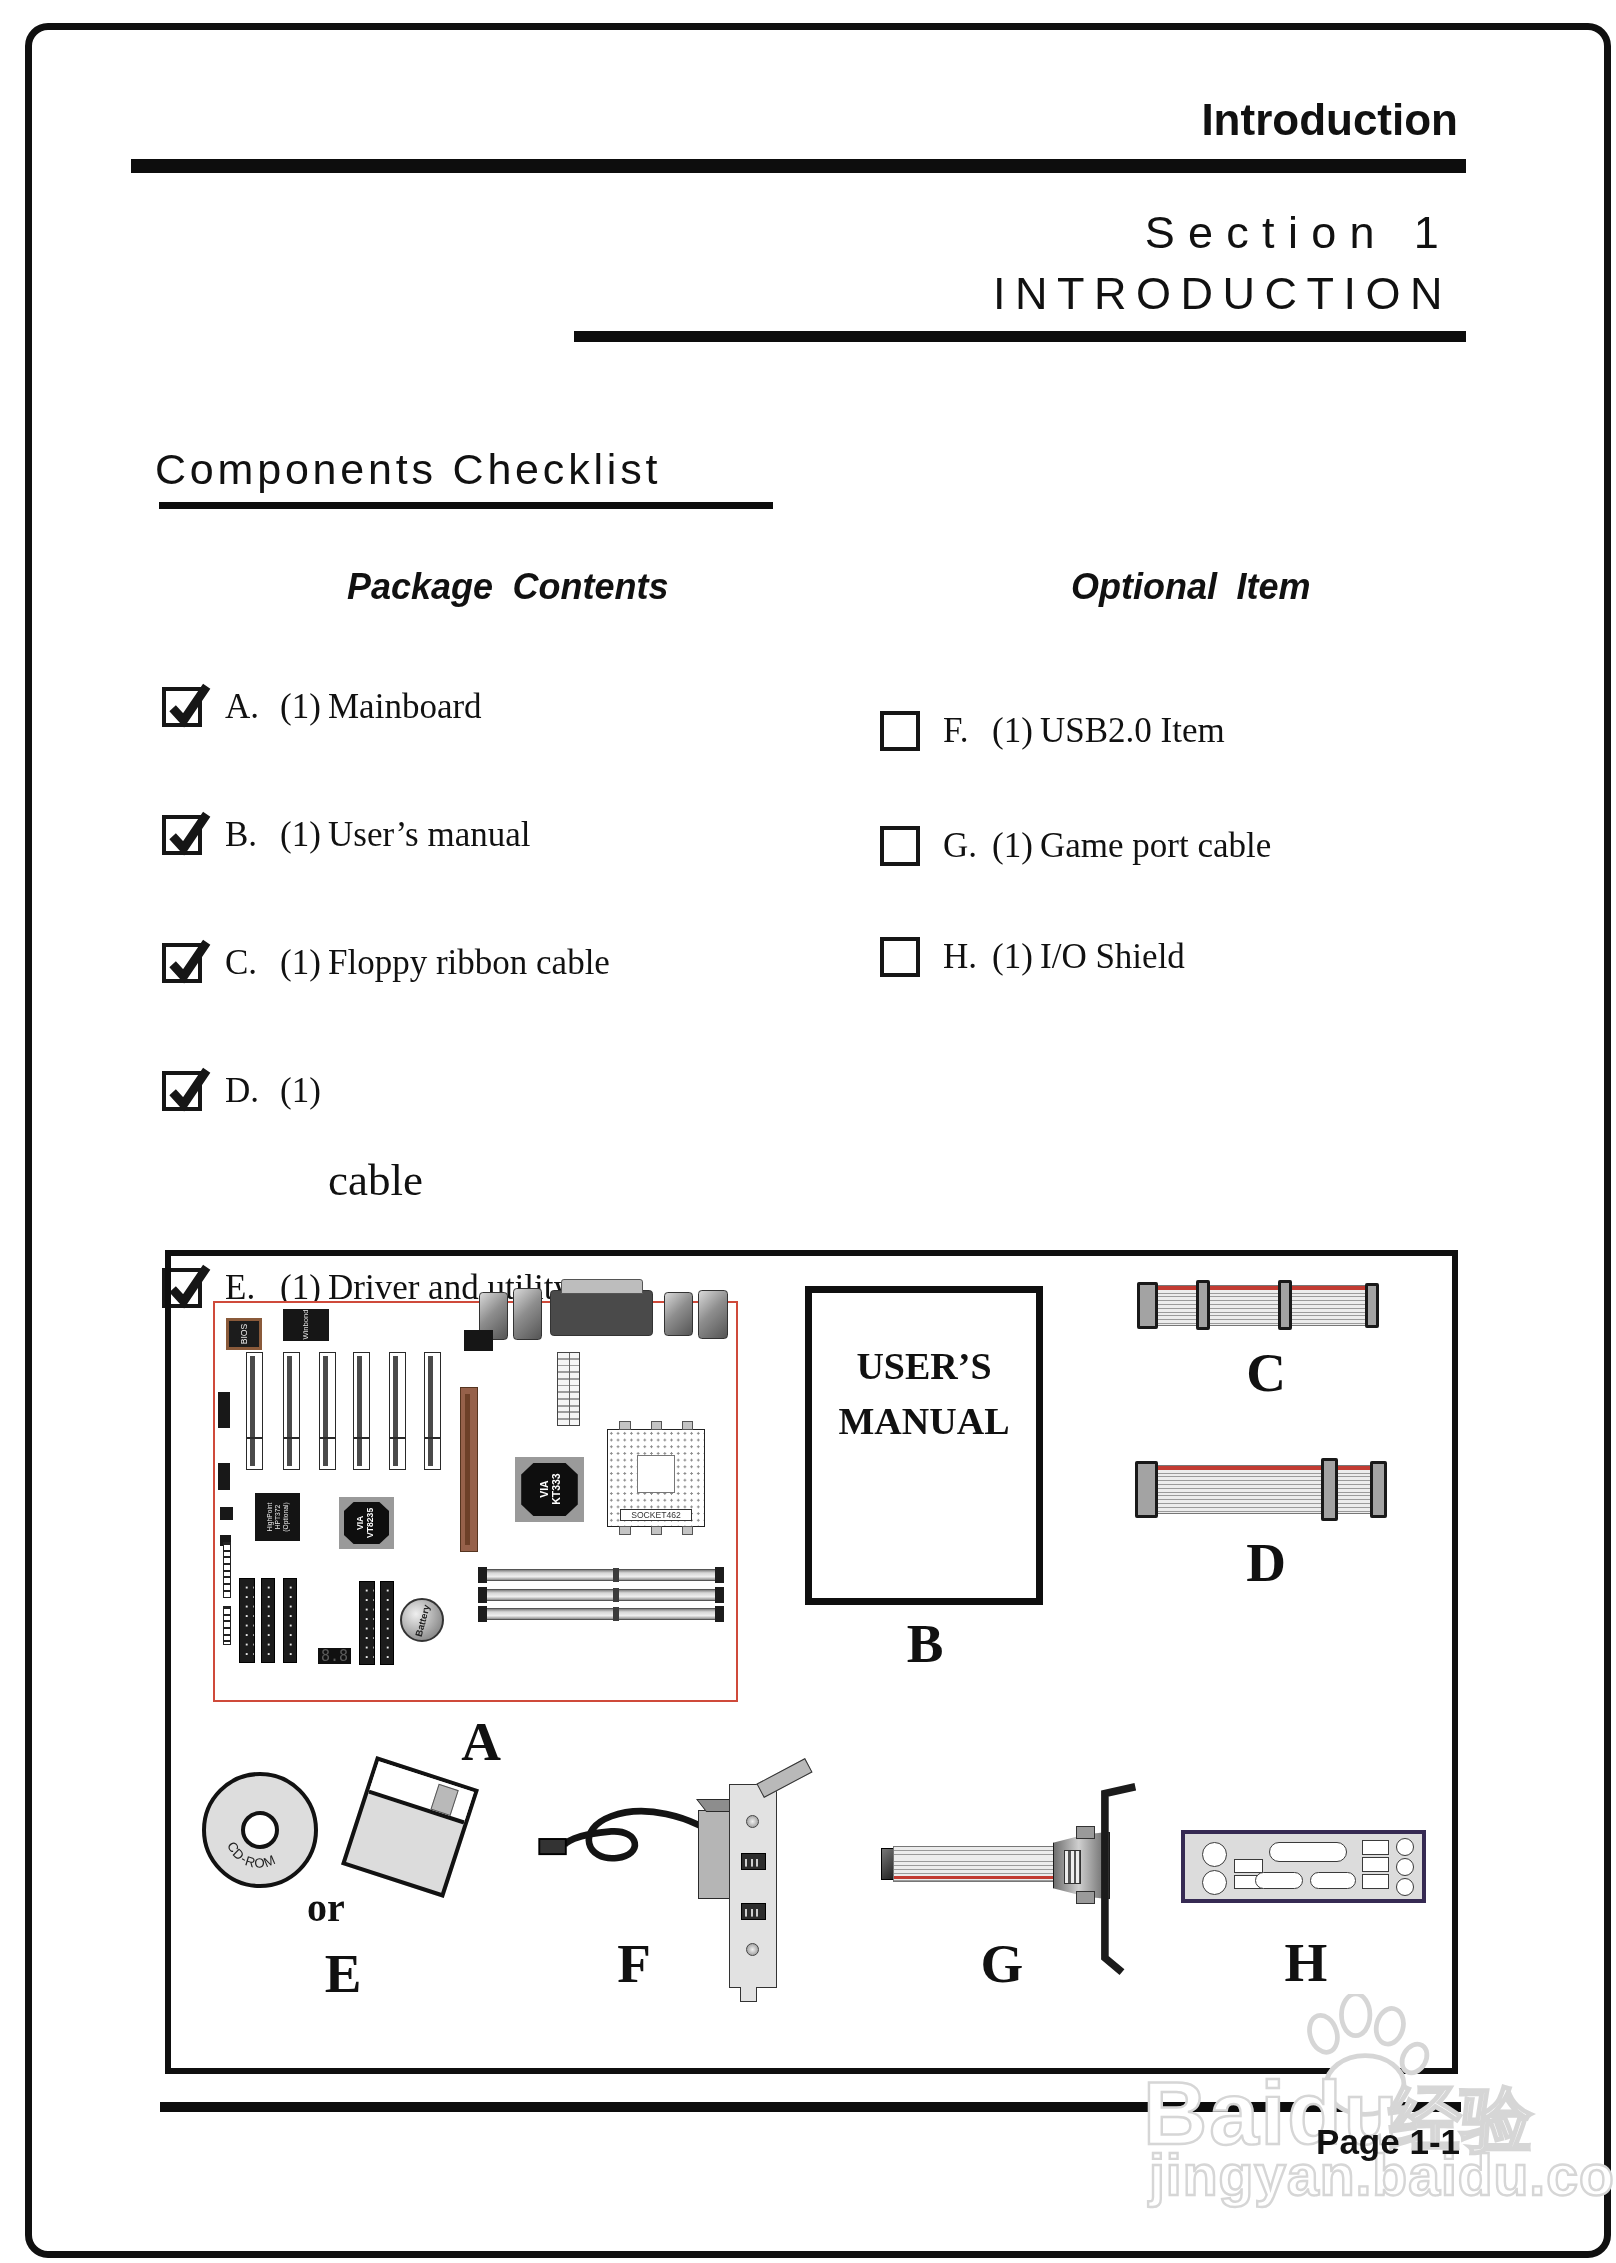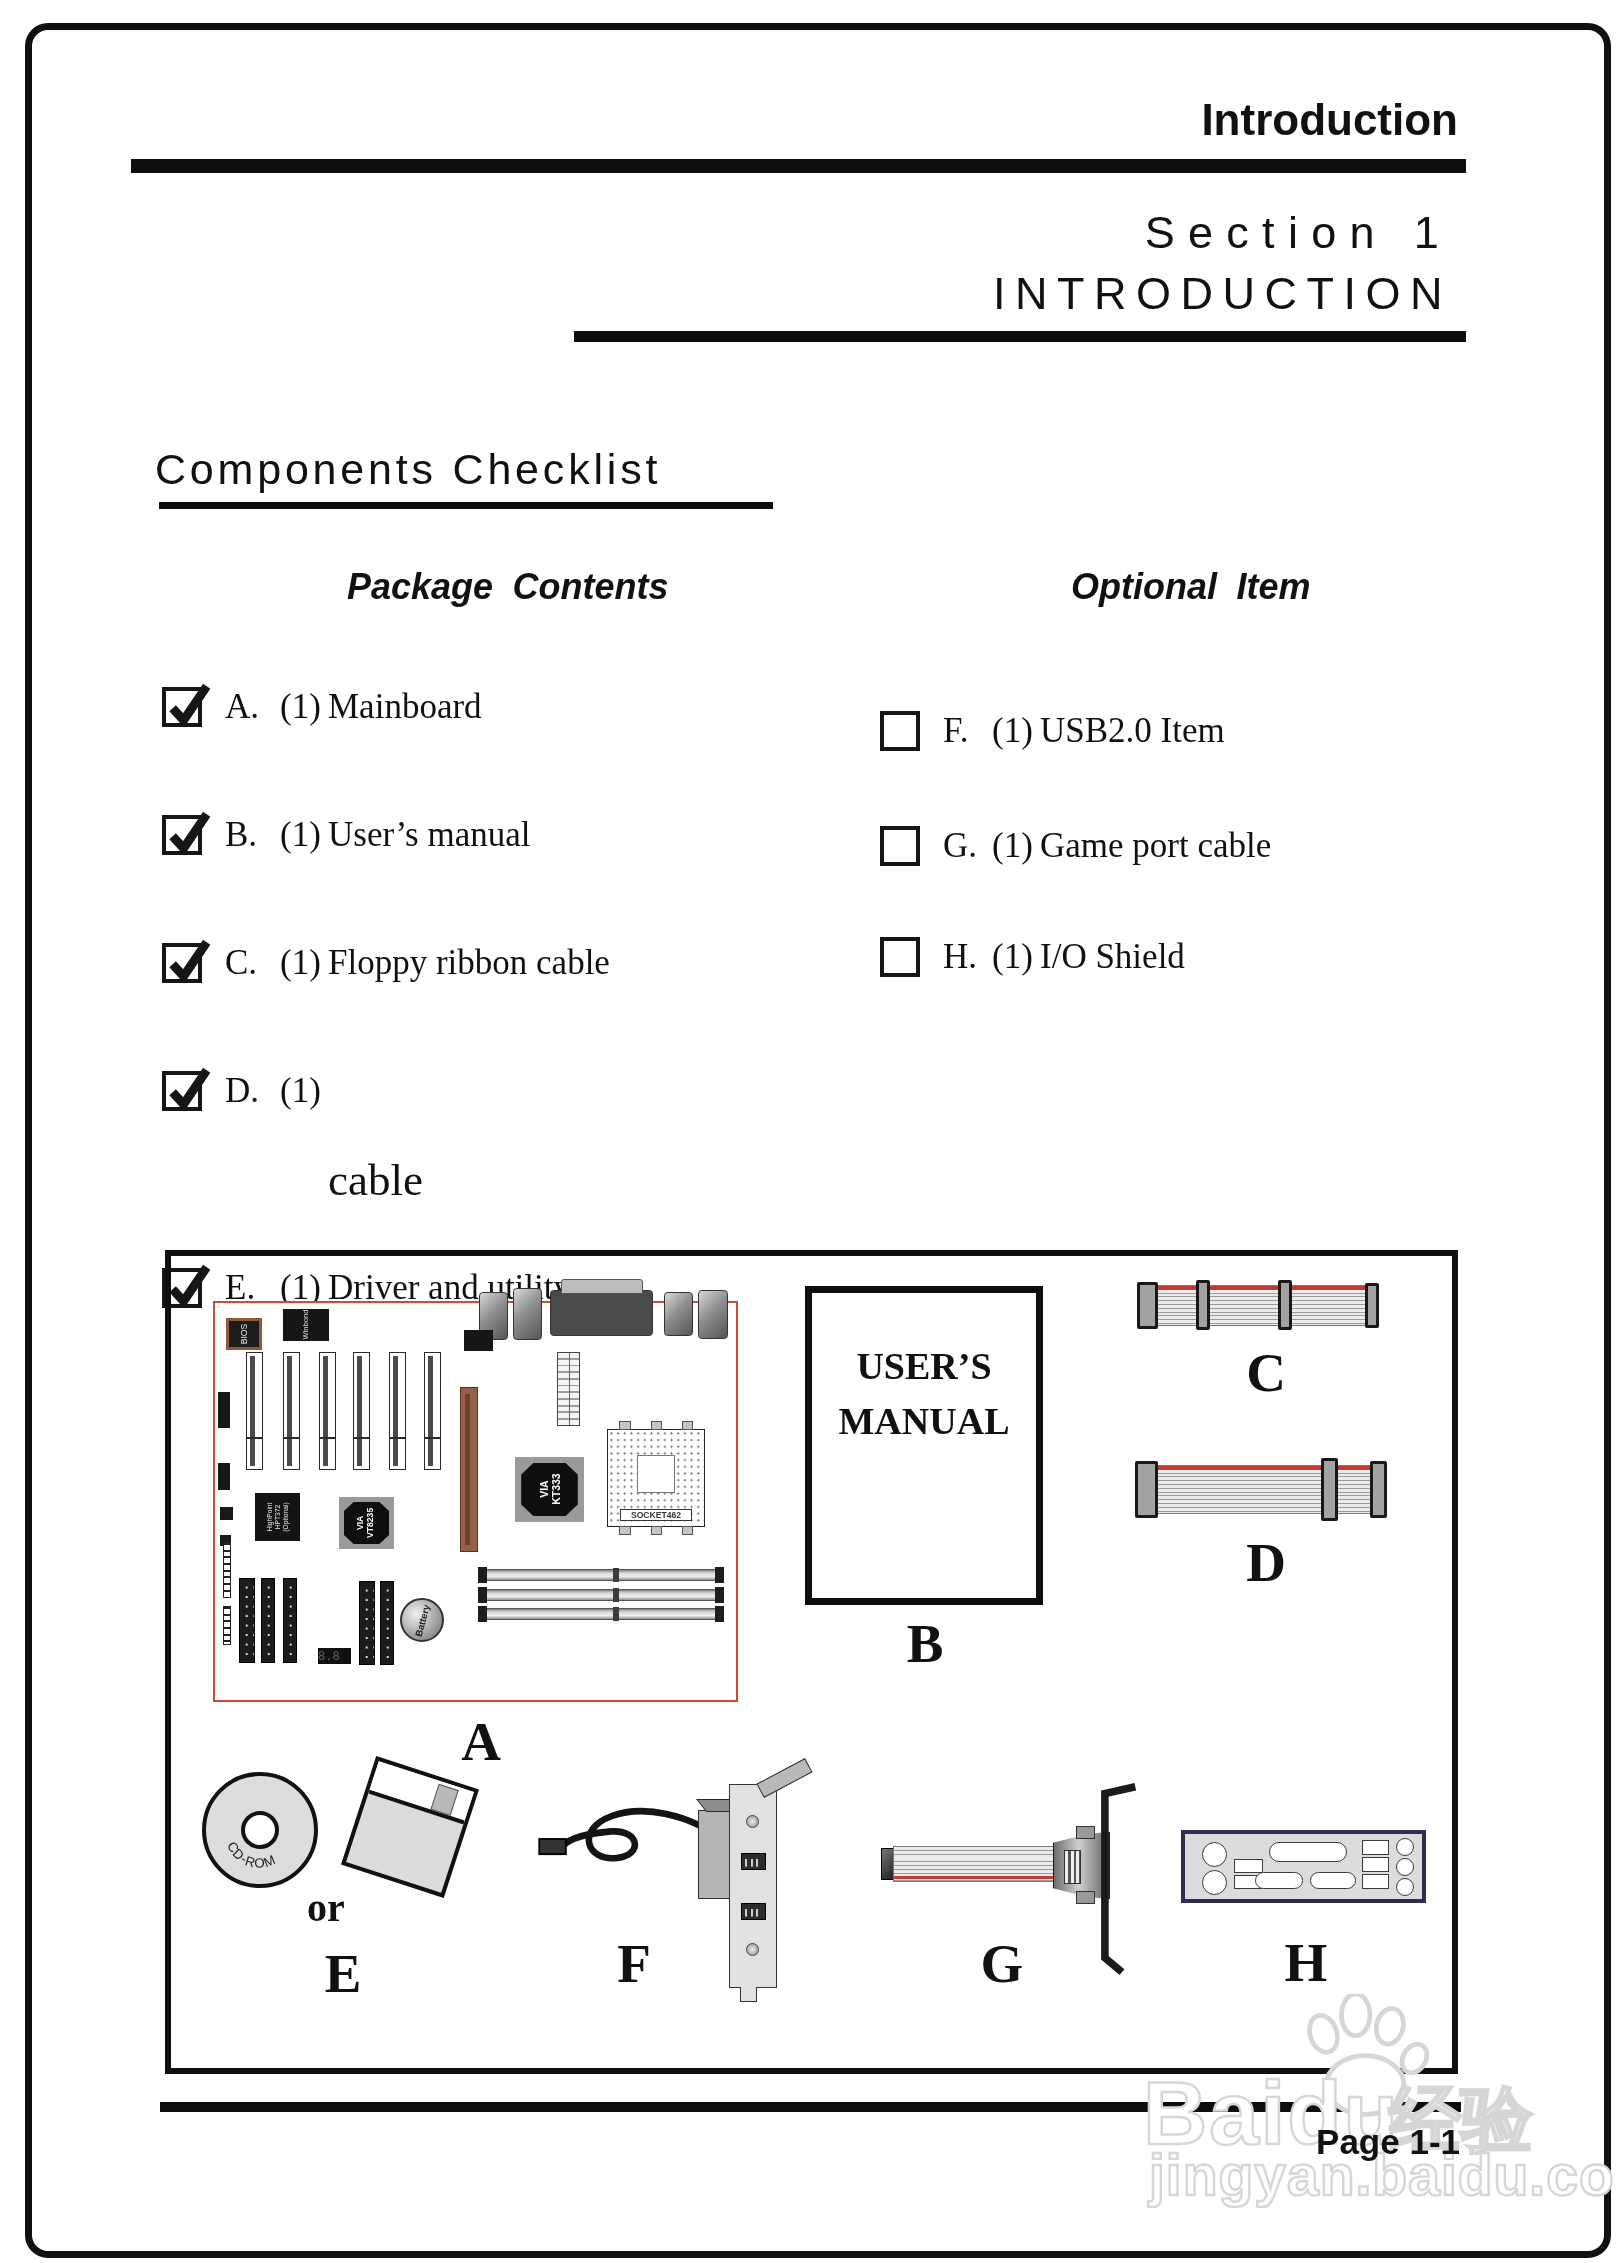--- a/index.html
+++ b/index.html
@@ -55,21 +55,21 @@
   .agp::after { content:""; position:absolute; left:3.8px; top:5.7px; bottom:5.7px; width:4.8px; background:#6d4028; }
   .chipgray { background:#9a9a9a; display:flex; align-items:center; justify-content:center; }
   .octa { width:82%; height:82%; background:#0e0e0e; display:flex; align-items:center; justify-content:center;
           clip-path:polygon(22% 0,78% 0,100% 22%,100% 78%,78% 100%,22% 100%,0 78%,0 22%); }
   .vtext { color:#fff; font-weight:bold; text-align:center; white-space:pre-line;
            transform:rotate(-90deg); line-height:1.15; }
   .hpt { left:40px; top:190px; width:45px; height:48px; background:#141414; color:#e8e8e8;
          display:flex; align-items:center; justify-content:center; }
   .hpt span { transform:rotate(-90deg); font-size:6.7px; white-space:pre-line; text-align:center; line-height:1.2; }
   .cpu { left:392px; top:126px; width:98px; height:98px; background:#fff; border:1.9px solid #222;
-         background-image:radial-gradient(#8a8a8a 1px, transparent 1.3px); background-size:6.7px 6.7px;font-weight:bold; }
+         background-image:radial-gradient(#8a8a8a 1px, transparent 1.3px); background-size:6.7px 6.7px; }
   .cpu-core { position:absolute; left:30%; top:26%; width:40%; height:40%; background:#fff; border:1px solid #777; }
   .cpu-lbl { position:absolute; left:12%; right:12%; bottom:4.8px; background:#fff; border:1px solid #333;
              font-size:8.6px; text-align:center; line-height:1.2; color:#333; }
   .cpu-tab { position:absolute; width:11.4px; height:8.6px; background:#c4c4c4; border:1px solid #555; }
   .atx { left:342px; top:49px; width:23px; height:74px; border:1.9px solid #444; background:
          repeating-linear-gradient(180deg,#f5f5f5 0 4.8px,#9c9c9c 4.8px 6.7px); }
   .atx::before { content:""; position:absolute; left:50%; top:0; bottom:0; width:1.9px; background:#666; }
   .dimm { left:266px; width:240px; height:12.4px; border:1px solid #555;
           background:linear-gradient(180deg,#808080 0,#d6d6d6 2.9px,#efefef 6.7px,#8d8d8d 100%); }
   .dimm::before,.dimm::after { content:""; position:absolute; top:-2.9px; width:8.6px; height:16px; background:#1d1d1d; }
@@ -79,21 +79,21 @@
          background-image:radial-gradient(#e6e6e6 1px, transparent 1.2px); background-size:7.6px 9.5px;
          background-position:2.9px 3.8px; }
   .comb { background:#181818; }
   .ticks { width:8.6px; background:#fff; border:1px solid #222;
            background-image:repeating-linear-gradient(180deg,#222 0 1.9px,transparent 1.9px 6.7px); }
   .bat { left:185px; top:295px; width:44px; height:44px; border-radius:50%;
          background:radial-gradient(circle at 35% 35%,#efefef,#9a9a9a 65%,#6f6f6f); border:2.9px solid #333;
          display:flex; align-items:center; justify-content:center; }
   .bat span { transform:rotate(-75deg); font-size:9.5px; font-weight:bold; color:#222; }
   .seg { left:103px; top:345px; width:33px; height:16px; background:#101010; color:#5a5a5a;
-         font-family:"DejaVu Sans Mono",monospace; font-size:12px; line-height:16px; }
+         font-family:"DejaVu Sans Mono",monospace; font-size:15px; text-align:center; line-height:16px; }
 
   
   .manual { left:634px; top:29.5px; width:238px; height:319px; border:7.6px solid #0f0f0f; background:#fff;
             text-align:center; font-family:"Liberation Serif","DejaVu Serif",serif; font-weight:bold;
             font-size:38px; padding-top:46px; line-height:1.45; }
 
   
   .ribbon-body { background:repeating-linear-gradient(180deg,#ececec 0 2.9px,#9a9a9a 2.9px 3.8px); border:1px solid #777; }
   .stripe-top::before { content:""; position:absolute; left:0; right:0; top:0; height:3.8px; background:#c23b32; }
   .stripe-bot::after { content:""; position:absolute; left:0; right:0; bottom:1.9px; height:2.9px; background:#c23b32; }

